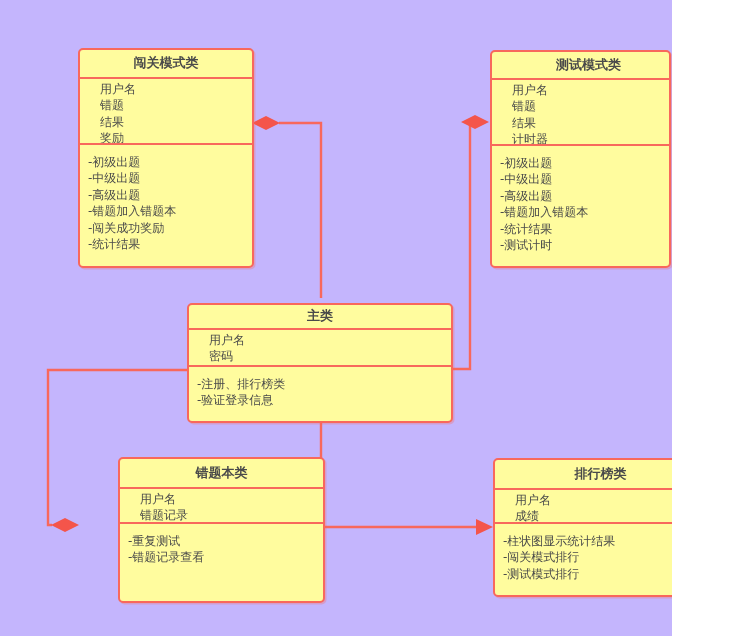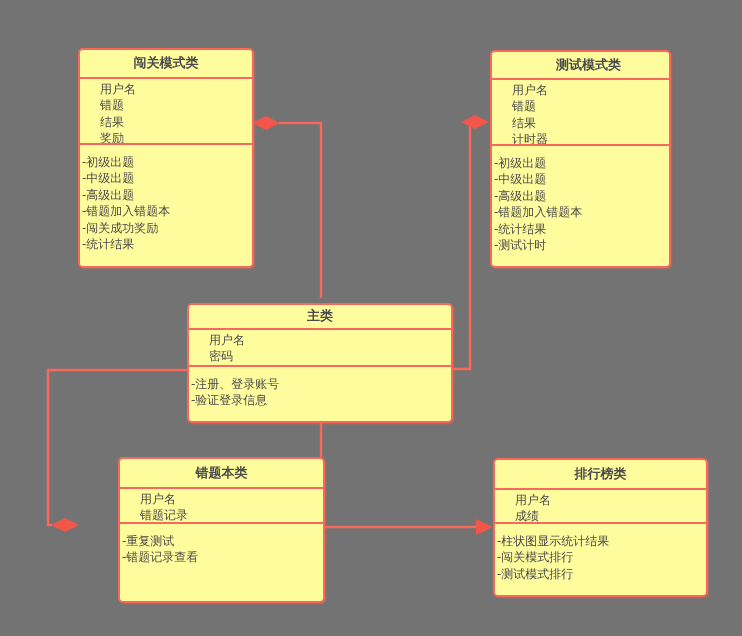--- a/index.html
+++ b/index.html
@@ -4,21 +4,21 @@
 <style>
   :root{
     --box-fill:#fffc9e;
     --box-border:#f8685c;
     --connector:#f8685c;
     --shape:#f4554b;
     --text:#4a4a4a;
   }
   html,body{margin:0;padding:0;background:#ffffff;}
   .canvas{
-    position:relative;width:742px;height:636px;background:#737373;overflow:hidden;
+    position:relative;width:672px;height:636px;background:#c4b5fd;overflow:hidden;
     font-family:"DejaVu Sans","Liberation Sans",sans-serif;color:var(--text);
   }
   .connectors{position:absolute;left:0;top:0;}
   .conn{fill:none;stroke:var(--connector);stroke-width:2.4;}
   .shape{fill:var(--shape);stroke:none;}
   .uml-class{
     position:absolute;box-sizing:border-box;
     background:var(--box-fill);
     border:2px solid var(--box-border);
     border-radius:5px;
@@ -27,21 +27,21 @@
   }
   .sec-title{
     box-sizing:border-box;display:flex;align-items:center;justify-content:center;
     border-bottom:2px solid var(--box-border);
     font-weight:bold;font-size:13px;
   }
   .sec-attrs{
     box-sizing:border-box;border-bottom:2px solid var(--box-border);
     padding:2px 8px 0 20px;overflow:hidden;
   }
-  .sec-methods{box-sizing:border-box;padding:9px 8px 0 2px;overflow:hidden;}
+  .sec-methods{box-sizing:border-box;padding:9px 8px 0 8px;overflow:hidden;}
   .row{white-space:nowrap;}
 </style>
 </head>
 <body>
 
 <div class="canvas">
 
   <svg class="connectors" width="742" height="636" viewBox="0 0 742 636">
 
     <path class="conn" d="M321 298 V123 H279"></path>
@@ -93,21 +93,21 @@
     </div>
   </div>
 
   <div class="uml-class" style="left:187px;top:303px;width:266px;height:120px;">
     <div class="sec-title" style="height:25px;">主类</div>
     <div class="sec-attrs" style="height:37px;">
       <div class="row">用户名</div>
       <div class="row">密码</div>
     </div>
     <div class="sec-methods">
-      <div class="row">-注册、登录账号</div>
+      <div class="row">-注册、排行榜类</div>
       <div class="row">-验证登录信息</div>
     </div>
   </div>
 
   <div class="uml-class" style="left:78px;top:457px;width:207px;height:146px;margin-left:40px;">
     <div class="sec-title" style="height:30px;">错题本类</div>
     <div class="sec-attrs" style="height:35px;">
       <div class="row">用户名</div>
       <div class="row">错题记录</div>
     </div>

